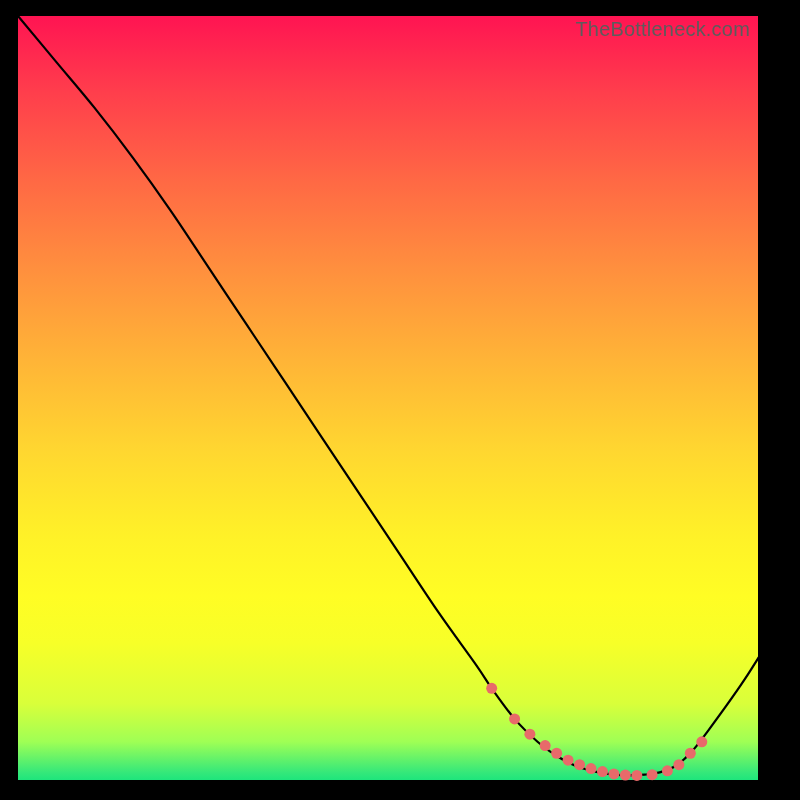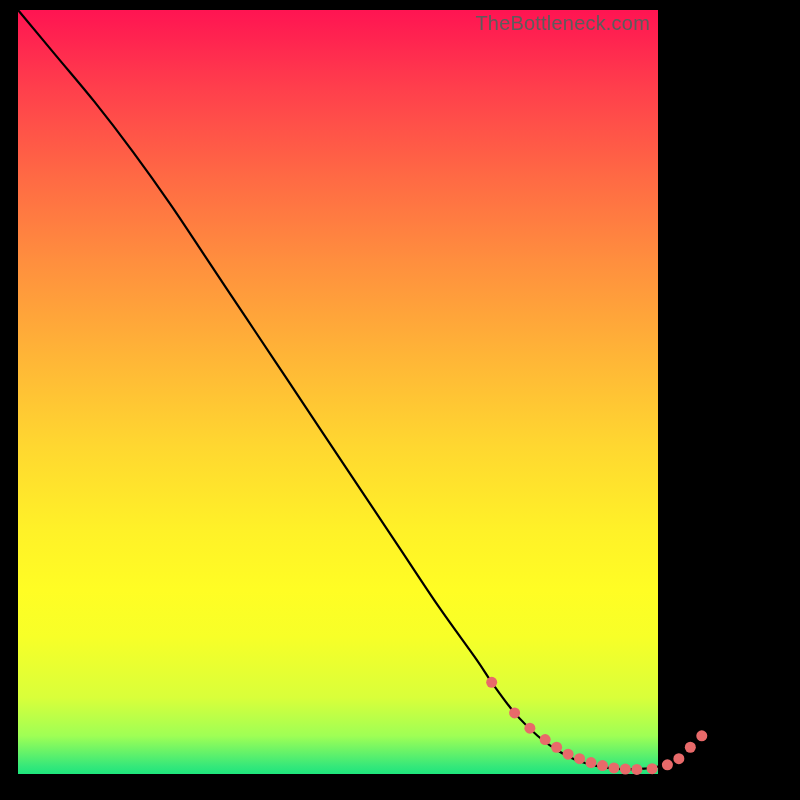--- a/index.html
+++ b/index.html
@@ -6,22 +6,22 @@
   html, body { width: 800px; height: 800px; overflow: hidden; background: #000; }
   .frame {
     position: relative;
     width: 800px;
     height: 800px;
     background: #000;
   }
   .plot-area {
     position: absolute;
     left: 18px;
-    top: 10px;
-    width: 640px;
+    top: 16px;
+    width: 740px;
     height: 764px;
     background: linear-gradient(to bottom,
       #ff1452 0%,
       #ff3e4c 10%,
       #ff6a44 22%,
       #ff8f3e 33%,
       #ffb437 45%,
       #ffd730 57%,
       #fff128 68%,
       #fffd24 76%,

